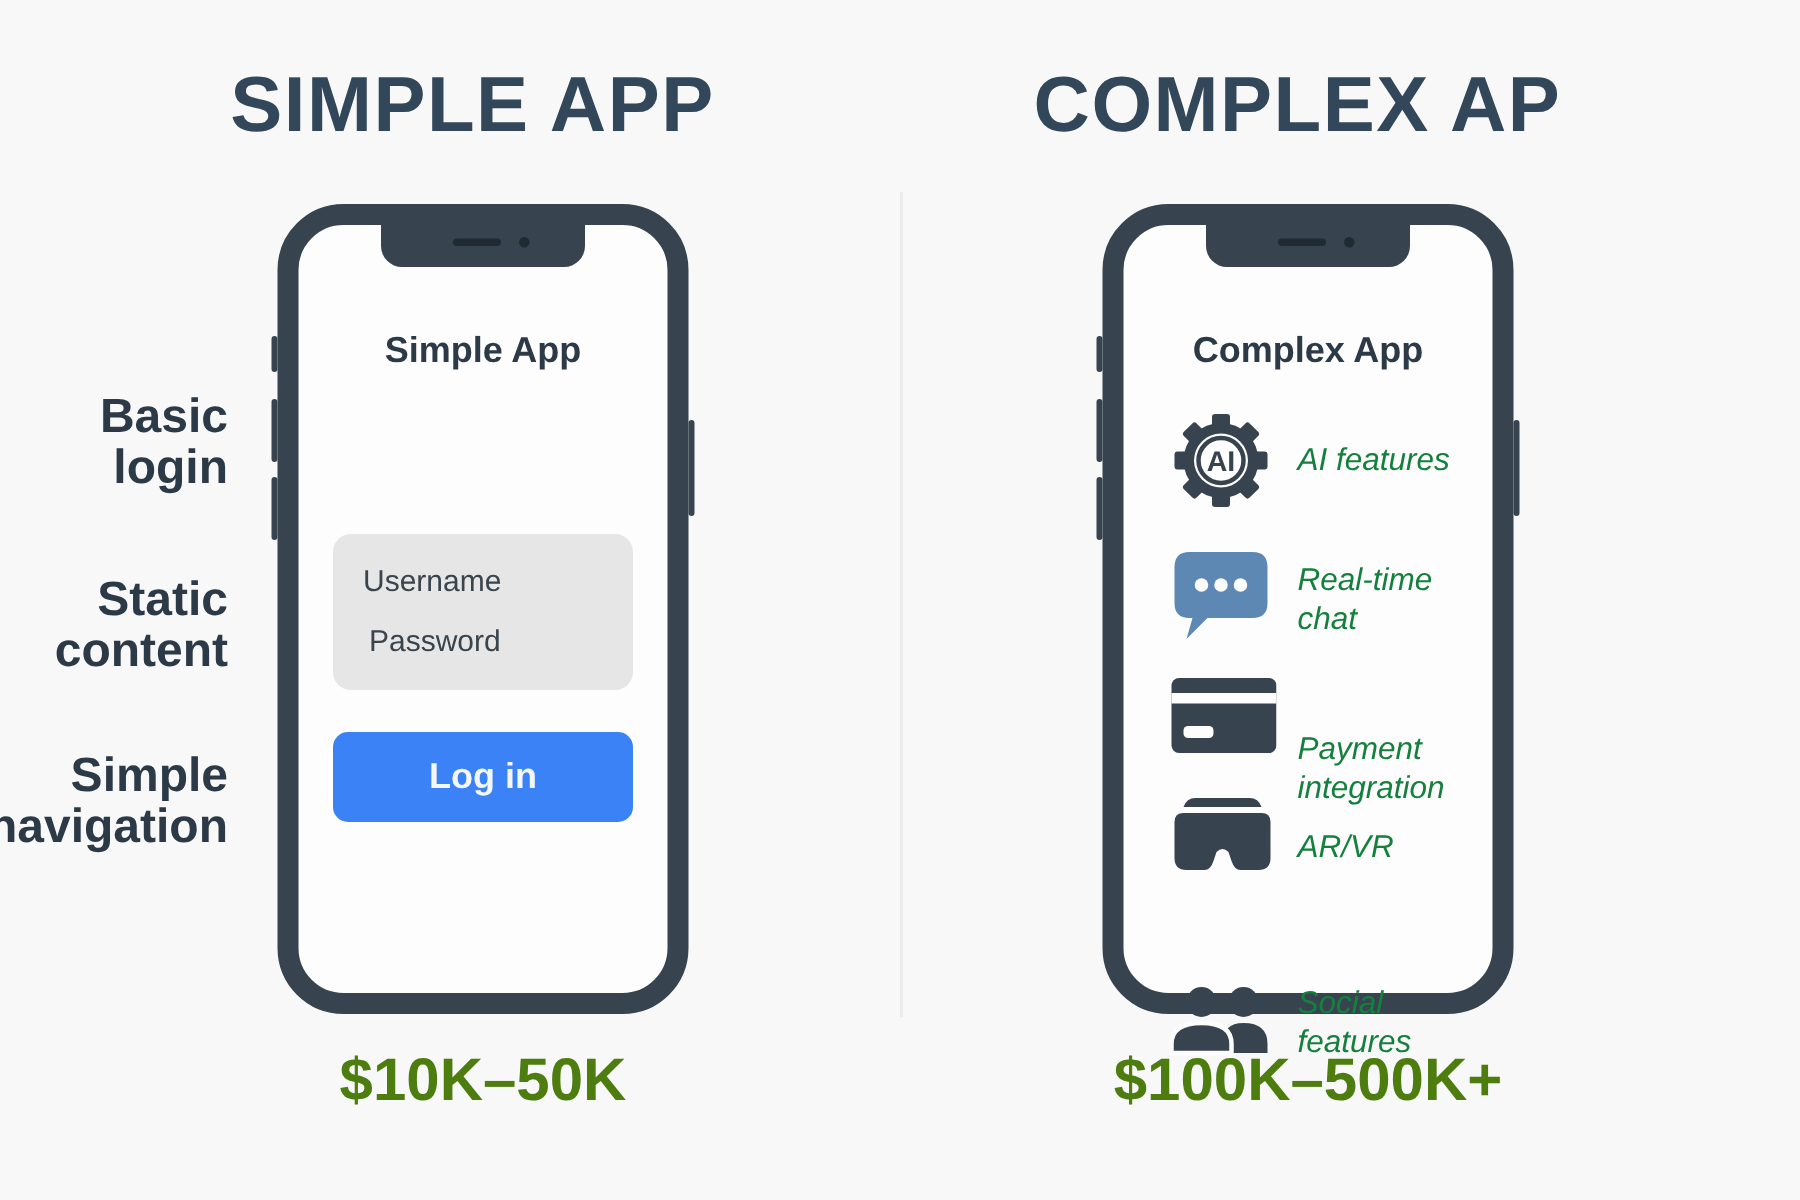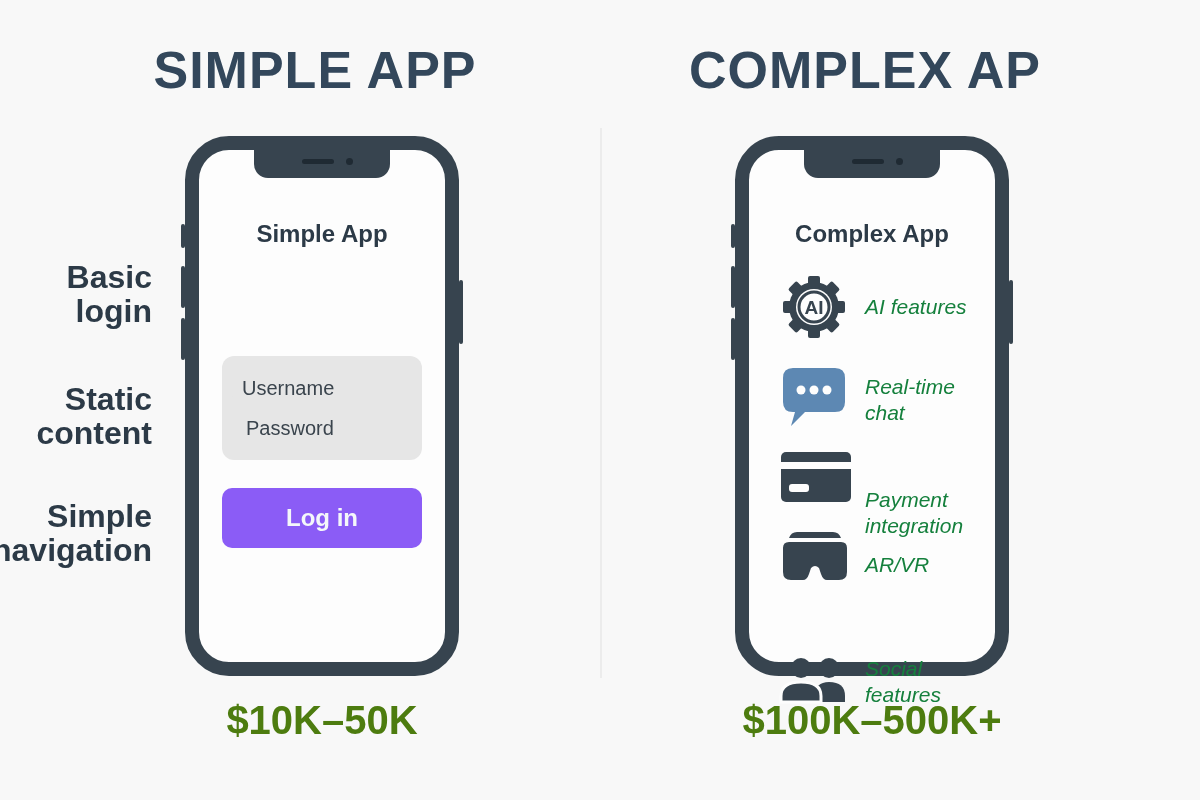--- a/index.html
+++ b/index.html
@@ -59,21 +59,21 @@
     position: absolute; left: 23px; width: 200px; height: 64px;
     box-sizing: border-box; border-radius: 12px; background: #e6e6e6;
     border: none; font-family: inherit; font-size: 20px; color: #3a444d;
     padding: 0 20px; outline: none;
   }
   .input::placeholder { color: #3a444d; }
   #username-input { top: 190px; margin-top: 16px; }
   #password-input { top: 246px; padding-left: 24px; }
   .login-btn {
     position: absolute; left: 23px; top: 338px; width: 200px; height: 60px;
-    border: none; border-radius: 10px; background: #8b5cf6; color: #f4f7fa;
+    border: none; border-radius: 10px; background: #3b82f6; color: #f4f7fa;
     font-family: inherit; font-size: 24px; font-weight: 700; cursor: pointer;
   }
 
   .side-labels { position: absolute; left: 0; width: 152px; text-align: right; }
   .side-label { position: absolute; right: 0; font-size: 32px; font-weight: 700; line-height: 34px; color: #2c3a47; white-space: nowrap; }
   #lbl-0 { top: 260px; }
   #lbl-1 { top: 382px; }
   #lbl-2 { top: 499px; }
 
   .feature { position: absolute; left: 30px; width: 220px; height: 70px; }

